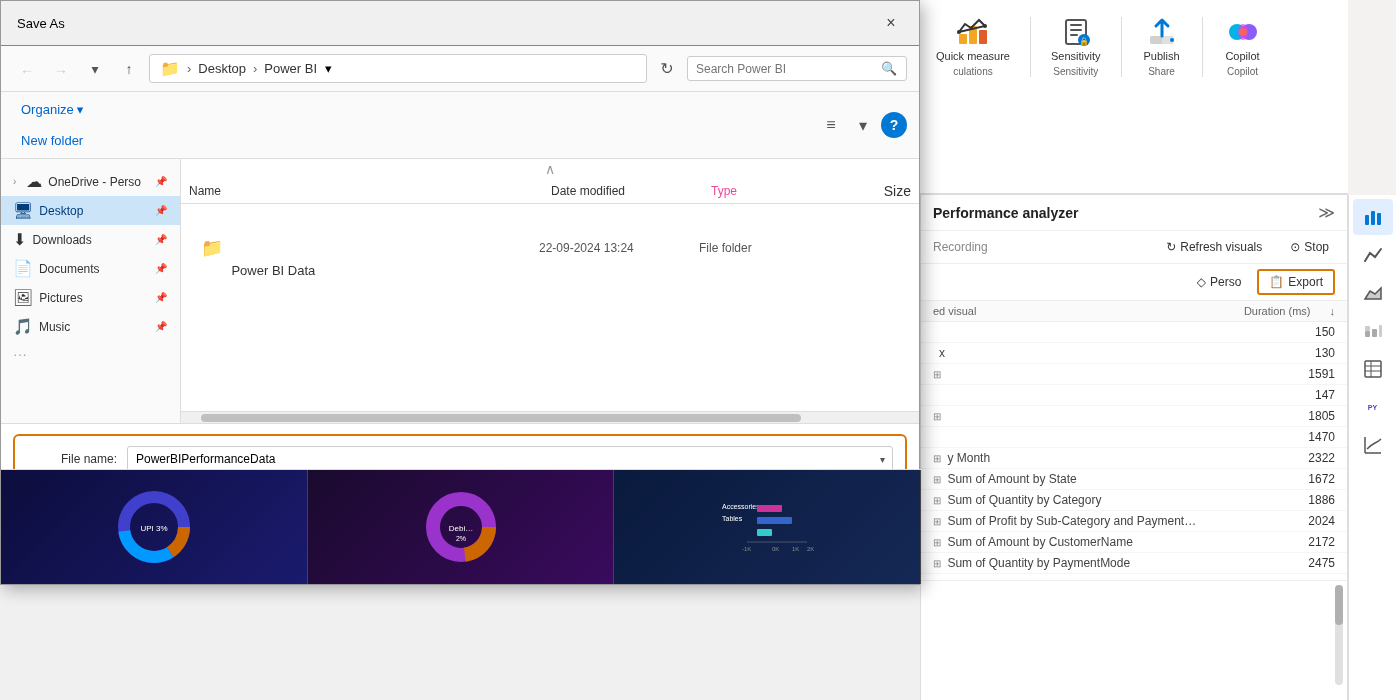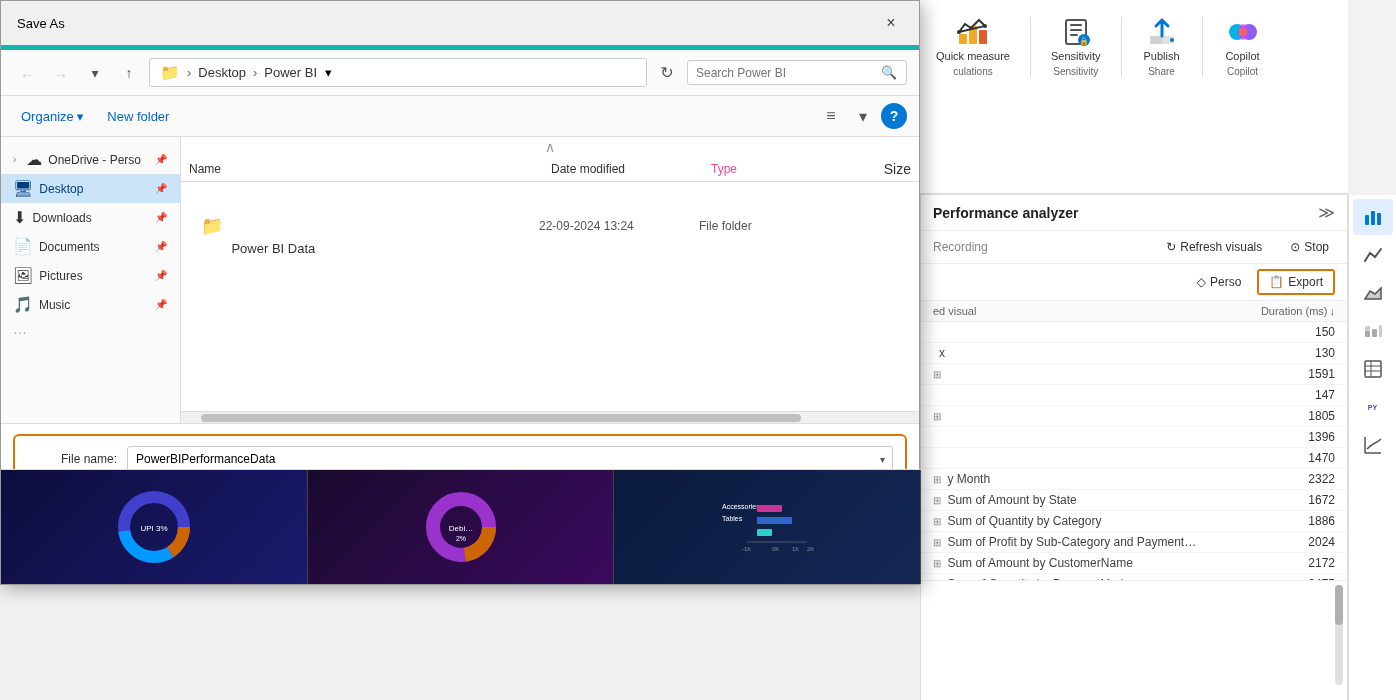--- a/index.html
+++ b/index.html
@@ -39,21 +39,21 @@
       display: flex;
       flex-direction: column;
     }
 
     .dialog-titlebar {
       display: flex;
       align-items: center;
       justify-content: space-between;
       padding: 10px 16px;
       background: #f0f0f0;
-      border-bottom: 5px solid #14b8a6;
+      border-bottom: 1px solid #14b8a6;
       font-size: 13px;
       font-weight: 500;
     }
 
     .dialog-close {
       width: 24px; height: 24px;
       display: flex; align-items: center; justify-content: center;
       cursor: pointer;
       border: none;
       background: none;
@@ -141,20 +141,21 @@
       justify-content: space-between;
       padding: 6px 12px;
       border-bottom: 1px solid #ddd;
       background: #fafafa;
     }
 
     .toolbar-left {
       display: flex;
       align-items: center;
       gap: 8px;
+      flex-direction: column;
     }
 
     .organize-btn {
       display: flex;
       align-items: center;
       gap: 3px;
       padding: 4px 8px;
       cursor: pointer;
       border: none;
       background: none;
@@ -573,21 +574,21 @@
       display: flex;
       align-items: center;
       padding: 4px 12px;
       border-bottom: 1px solid #eee;
       font-size: 11px;
       color: #666;
       background: #fafafa;
     }
 
     .pa-col-name { flex: 1; }
-    .pa-col-dur { width: 120px; text-align: right; display: flex; align-items: center; justify-content: flex-end; gap: 2px; }
+    .pa-col-dur { width: 120px; text-align: right; display: flex; align-items: center; justify-content: flex-end; gap: 19px; }
 
     .pa-rows {
       flex: 1;
       overflow-y: auto;
     }
 
     .pa-row {
       display: flex;
       align-items: center;
       padding: 3px 12px;
@@ -762,25 +763,20 @@
     </div>
     <div class="pa-row">
       <span class="pa-row-expand"></span>
       <span class="pa-row-name"></span>
       <span class="pa-row-dur">147</span>
     </div>
     <div class="pa-row">
       <span class="pa-row-expand">⊞</span>
       <span class="pa-row-name"></span>
       <span class="pa-row-dur">1805</span>
-    </div>
-    <div class="pa-row">
-      <span class="pa-row-expand"></span>
-      <span class="pa-row-name"></span>
-      <span class="pa-row-dur">1396</span>
     </div>
     <div class="pa-row">
       <span class="pa-row-expand"></span>
       <span class="pa-row-name"></span>
       <span class="pa-row-dur">1470</span>
     </div>
     <div class="pa-row">
       <span class="pa-row-expand">⊞</span>
       <span class="pa-row-name">y Month</span>
       <span class="pa-row-dur">2322</span>

